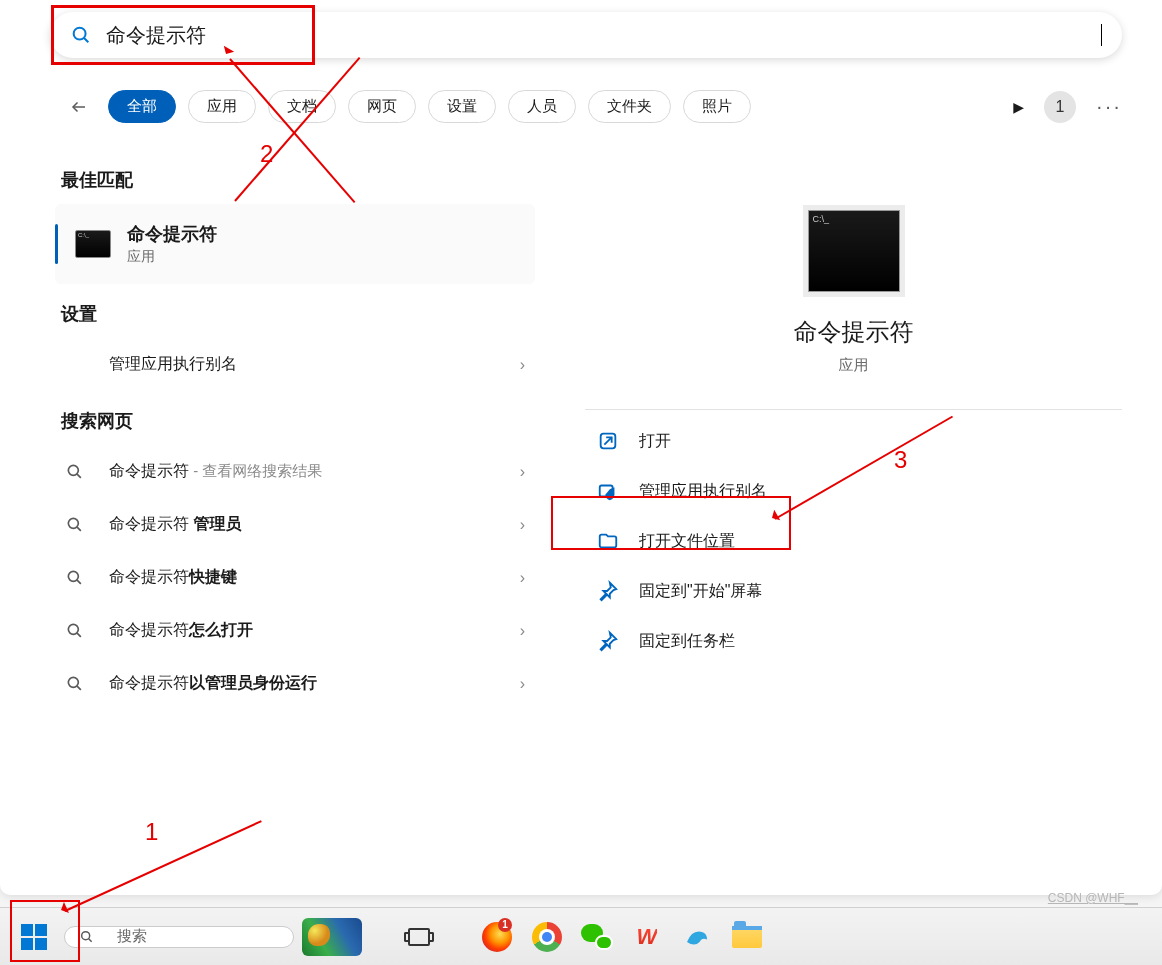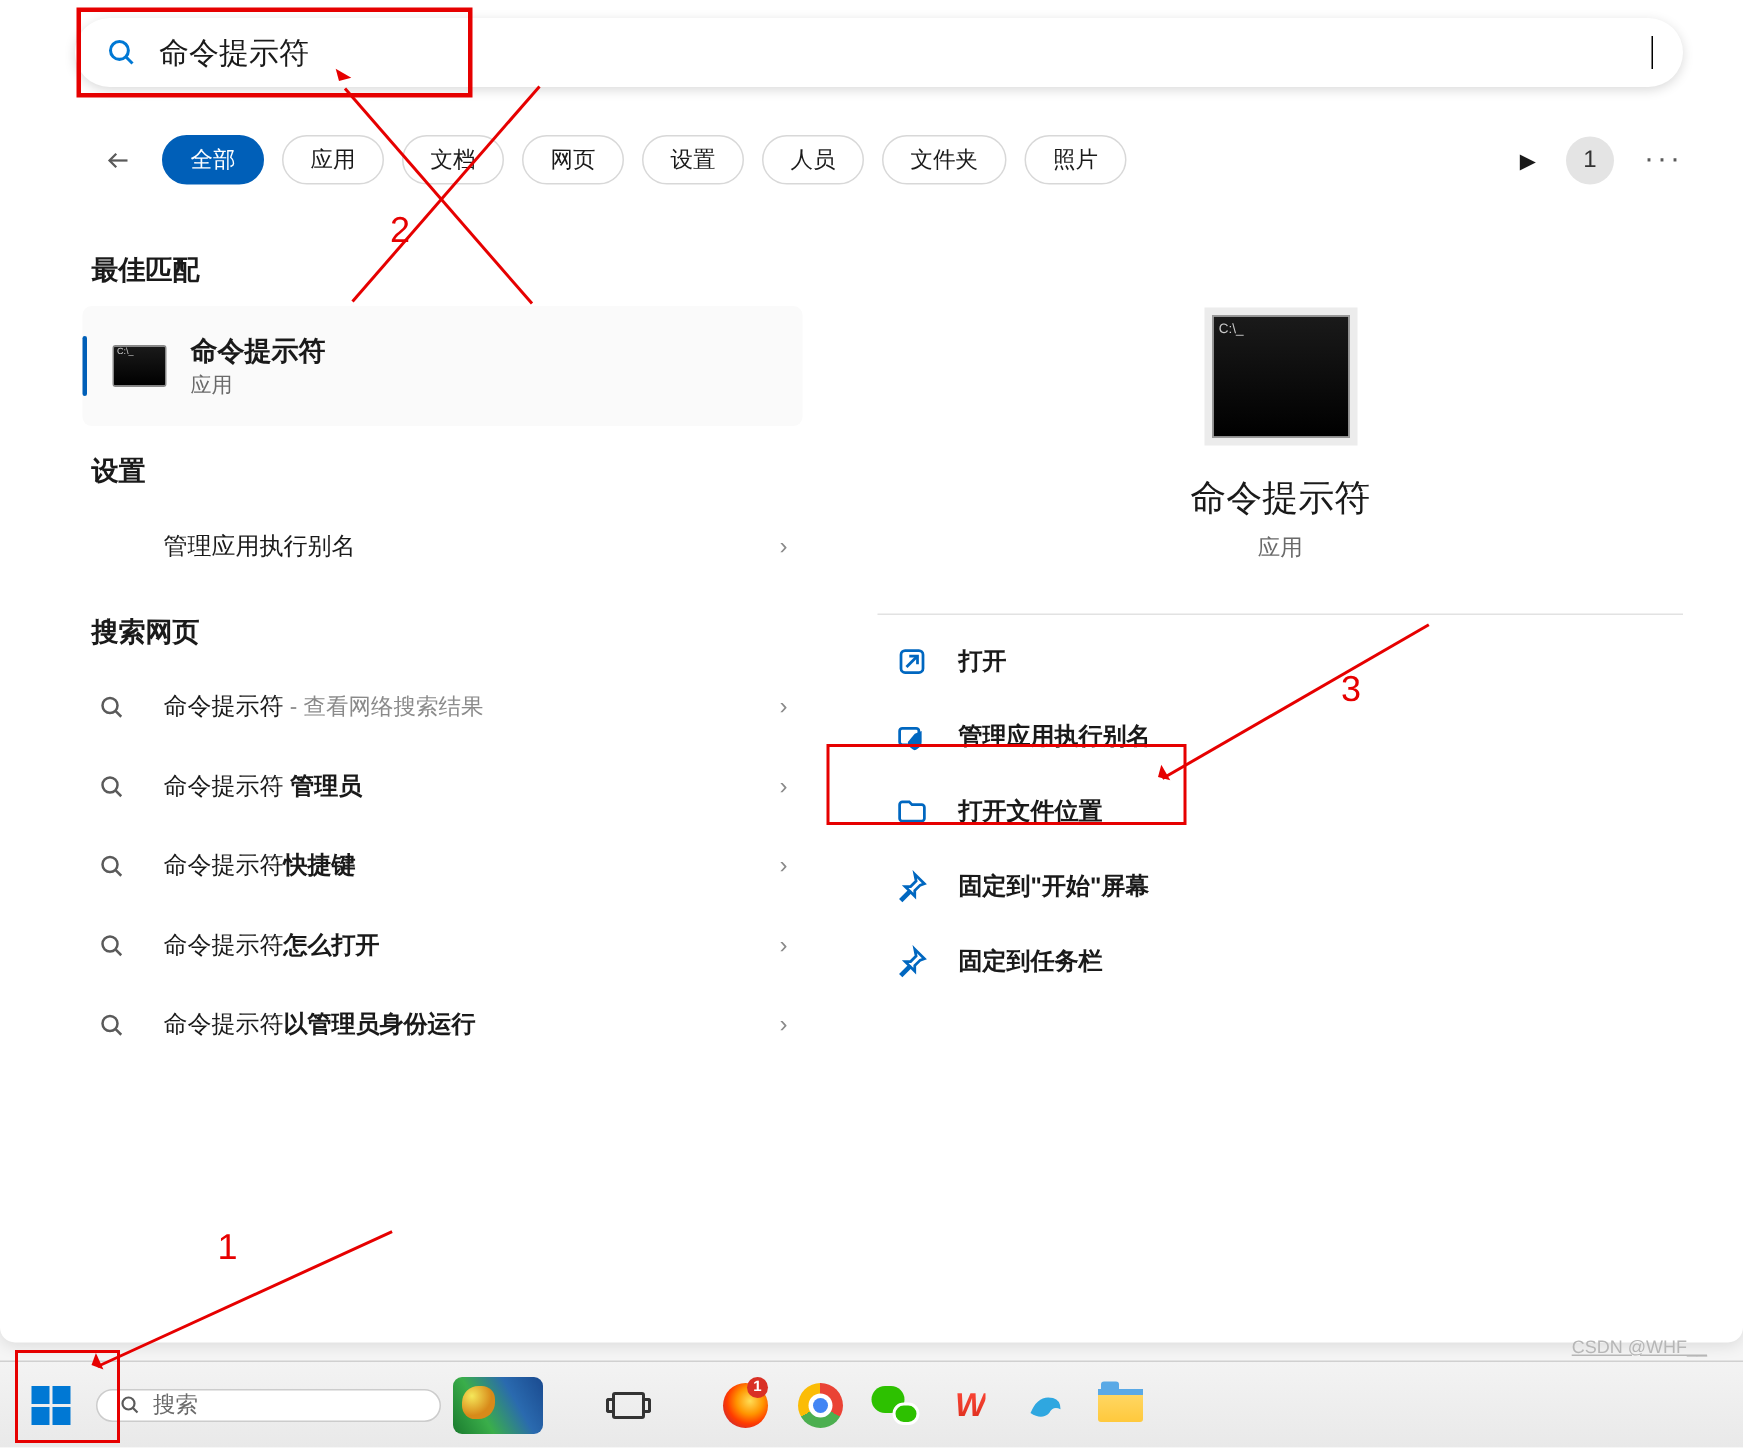--- a/index.html
+++ b/index.html
@@ -46,31 +46,31 @@
 .list-row .chev { margin-left: auto; color: #8a8a8a; }
 .list-row .secondary { color: #8a8a8a; font-size: 15px; }
 .list-row strong { font-weight: 700; }
 
 
 .detail-icon { width: 92px; height: 82px; margin: 60px auto 24px; background: linear-gradient(#1a1a1a,#000); border: 1px solid #999; outline:5px solid #ececec; position:relative;}
 .detail-icon::after{content:"C:\\_"; color:#ccc; font-size:9px; position:absolute; top:3px; left:4px;}
 .detail-title { text-align: center; font-size: 24px; font-weight: 400; color: #1a1a1a; }
 .detail-sub { text-align: center; font-size: 15px; color: #6a6a6a; margin-top: 8px; }
 .detail-divider { border: none; border-top: 1px solid #e2e2e2; margin: 34px 0 6px; }
-.action-row { display: flex; align-items: center; padding: 14px 12px; font-size: 16px; color: #1a1a1a; cursor:pointer;font-weight:bold;}
+.action-row { display: flex; align-items: center; padding: 14px 12px; font-size: 16px; color: #1a1a1a; cursor:pointer;}
 .action-row .a-icon { width: 22px; height: 22px; margin-right: 20px; color: #0067c0; flex-shrink:0;}
 .admin-highlight { position: absolute; border: 2px solid #e60000; pointer-events:none; z-index:50;}
 
 
 .taskbar { position: absolute; bottom: 0; left: 0; right: 0; height: 58px; background: linear-gradient(#f3f3f3,#e9e9e9); border-top: 1px solid #d0d0d0; display: flex; align-items: center; padding: 0 12px; gap: 8px; }
 .start-btn { width: 44px; height: 44px; display: flex; align-items: center; justify-content: center; border-radius: 4px; cursor:pointer;}
 .start-highlight { position: absolute; bottom: 3px; left: 10px; width: 70px; height: 62px; border: 2px solid #e60000; z-index: 60; pointer-events:none;}
 .win-logo { width: 26px; height: 26px; display: grid; grid-template: 1fr 1fr / 1fr 1fr; gap: 2px; }
 .win-logo span { background: #0078d4; }
-.tb-search { display: flex; align-items: center; background: #fff; border: 1px solid #ccc; border-radius: 20px; padding: 5px 14px; gap:7px; width: 230px; height:22px; cursor:text;}
+.tb-search { display: flex; align-items: center; background: #fff; border: 1px solid #ccc; border-radius: 20px; padding: 5px 14px; gap:22px; width: 230px; height:22px; cursor:text;}
 .tb-search-icon { width: 16px; height: 16px; color: #5a5a5a; }
 .tb-search-text { color: #6a6a6a; font-size: 15px; }
 .tb-widget { width:60px; height:38px; border-radius:6px; overflow:hidden; background:linear-gradient(60deg,#1a7a2e,#3aae4a,#2a6aaf,#1a4a8f); position:relative;}
 .tb-widget::after{content:""; position:absolute; left:6px; top:6px; width:22px; height:22px; background:radial-gradient(circle at 30% 30%,#f5e85a,#d88a1a 60%); border-radius:50% 40% 50% 40%;}
 .tb-app { width: 42px; height: 42px; display: flex; align-items: center; justify-content: center; border-radius: 4px; cursor:pointer; position:relative;}
 .notif-badge{position:absolute; top:2px; right:6px; width:14px;height:14px;border-radius:50%;background:#d93025;color:#fff;font-size:10px;display:flex;align-items:center;justify-content:center;font-weight:bold;}
 
 .watermark { position: absolute; bottom: 60px; right: 24px; font-size: 12px; color: #b6b6b6; z-index:70;text-decoration:underline;}
 
 

